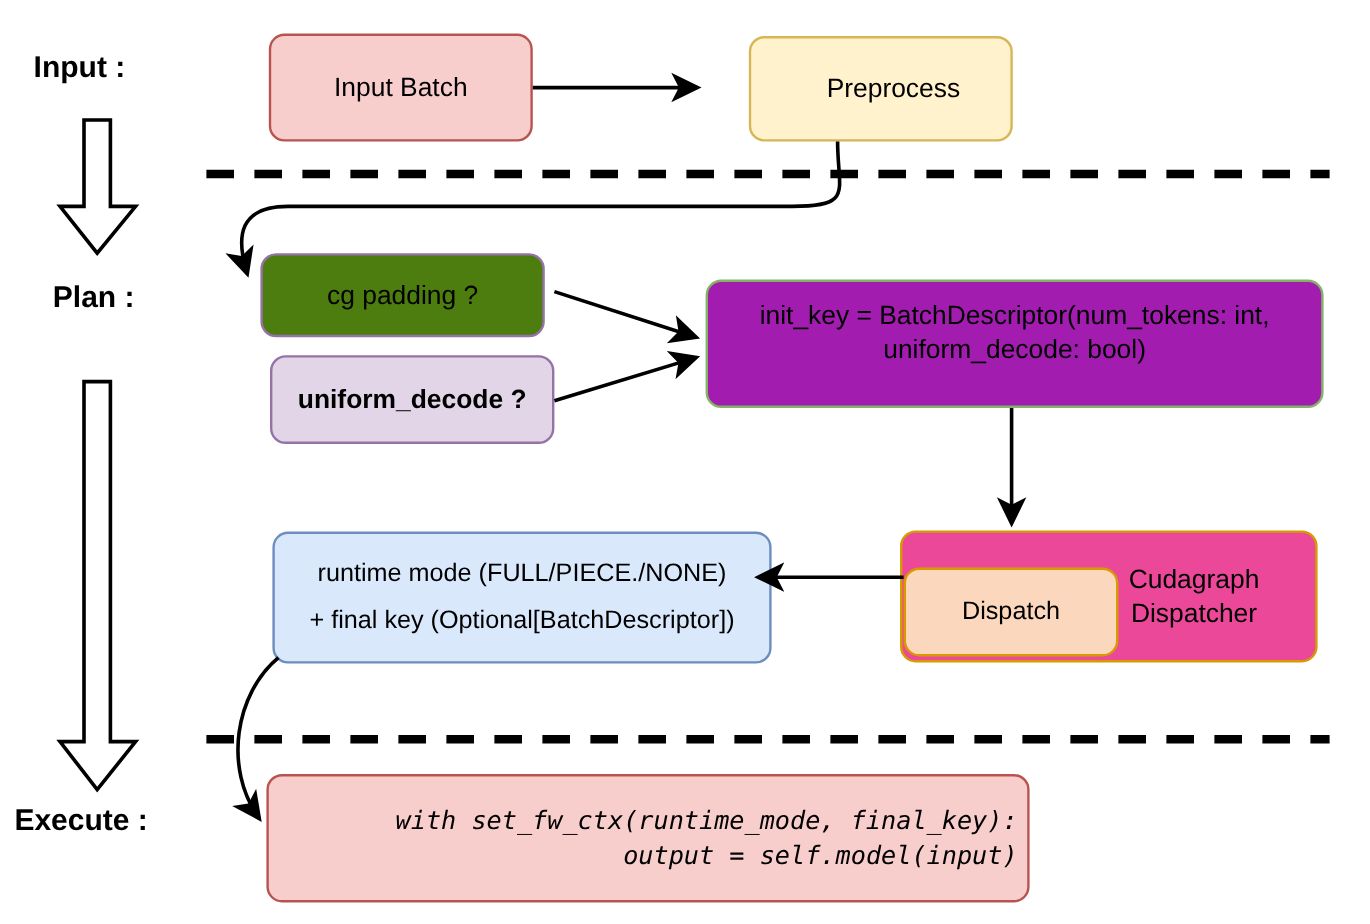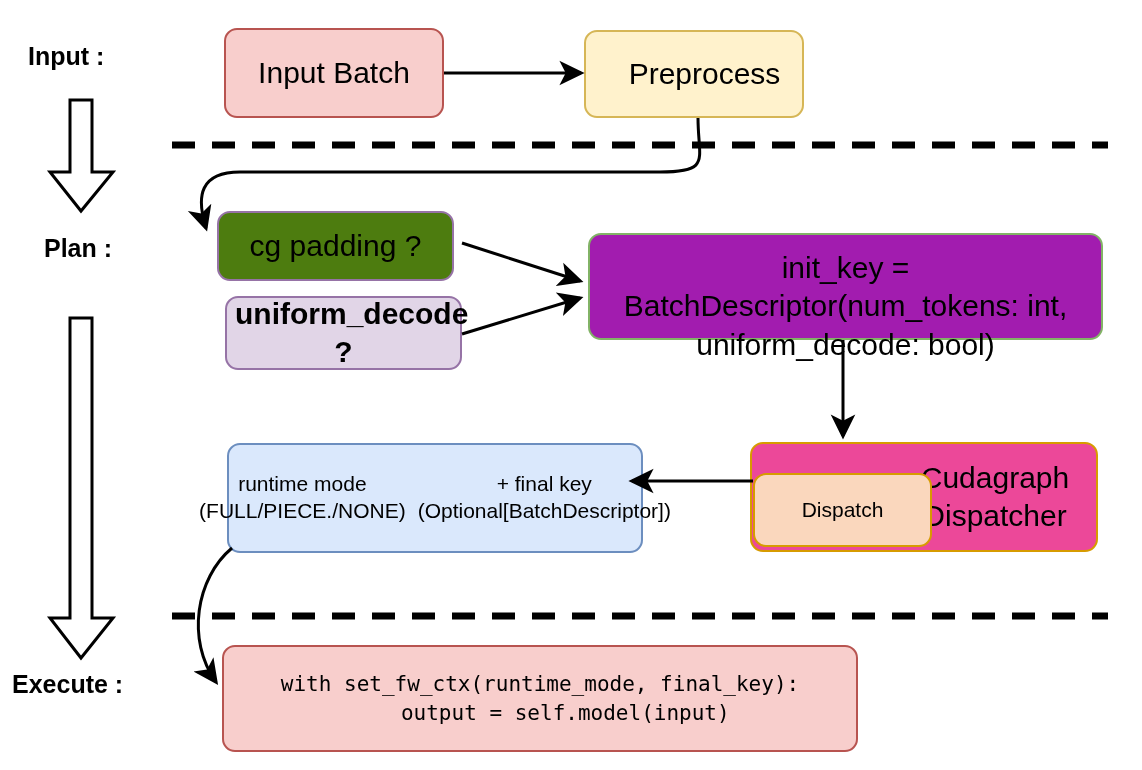--- a/index.html
+++ b/index.html
@@ -29,33 +29,34 @@
     position: absolute;
     box-sizing: border-box;
     border-radius: 13px;
     border-style: solid;
     border-width: 2px;
     display: flex;
     align-items: center;
     justify-content: center;
     text-align: center;
     font-family: "Liberation Sans", sans-serif;
-    font-size: 30px;
+    font-size: 22px;
     color: #000000;
     line-height: 1.28;
     padding: 2px 8px;
   }
   .node.code {
     font-family: "DejaVu Sans Mono", "Liberation Mono", monospace;
     font-size: 21px;
     justify-content: flex-start;
-    text-align: center;
+    text-align: right;
     white-space: pre;
     line-height: 1.35;
     padding-left: 8px;
+    font-style: italic;
   }
   .node-text { display: block; width: 100%; }
   svg.overlay {
     position: absolute;
     left: 0;
     top: 0;
     width: 1142px;
     height: 770px;
     pointer-events: none;
   }
@@ -82,21 +83,21 @@
   <div class="stage-label" style="left:28px; top:44px;">Input :</div>
 
   <div class="stage-label" style="left:44px; top:236px;">Plan :</div>
 
   <div class="stage-label" style="left:12px; top:672px;">Execute :</div>
 
   <div class="node" style="left:224px; top:28px; width:220px; height:90px; background:#f8cecc; border-color:#b85450;">
     <span class="node-text">Input Batch</span>
   </div>
 
-  <div class="node" style="left:584px; top:30px; width:220px; height:88px; background:#fff2cc; border-color:#d6b656;padding-left:29px;">
+  <div class="node" style="left:624px; top:30px; width:220px; height:88px; background:#fff2cc; border-color:#d6b656;padding-left:29px;">
     <span class="node-text">Preprocess</span>
   </div>
 
   <div class="node" style="left:217px; top:211px; width:237px; height:70px; background:#4d7c0f; border-color:#9673a6;">
     <span class="node-text">cg padding ?</span>
   </div>
 
   <div class="node" style="left:225px; top:296px; width:237px; height:74px; background:#e1d5e7; border-color:#9673a6;font-weight:bold;">
     <span class="node-text">uniform_decode ?</span>
   </div>
@@ -108,21 +109,21 @@
 
   <div class="node" style="left:750px; top:442px; width:348px; height:110px; background:#ec4899; border-color:#d79b00; flex-direction:column; justify-content:center; padding-left:150px;">
     <span class="node-text">Cudagraph</span>
     <span class="node-text">Dispatcher</span>
   </div>
 
   <div class="node" style="left:753px; top:443px; width:179px; height:74px; background:#fad7bd; border-color:#d79b00; font-size:21px;margin-top:30px;">
     <span class="node-text">Dispatch</span>
   </div>
 
-  <div class="node" style="left:227px; top:443px; width:416px; height:110px; background:#dae8fc; border-color:#6c8ebf; flex-direction:row; justify-content:center; font-size:21px;gap:12px;">
+  <div class="node" style="left:227px; top:443px; width:416px; height:110px; background:#dae8fc; border-color:#6c8ebf; flex-direction:column; justify-content:center; font-size:21px;gap:12px;">
     <span class="node-text">runtime mode (FULL/PIECE./NONE)</span>
     <span class="node-text">+ final key (Optional[BatchDescriptor])</span>
   </div>
 
   <div class="node code" style="left:222px; top:645px; width:636px; height:107px; background:#f8cecc; border-color:#b85450; flex-direction:column; justify-content:center; align-items:flex-start;">
     <span class="node-text">with set_fw_ctx(runtime_mode, final_key):</span>
     <span class="node-text">    output = self.model(input)</span>
   </div>
 
   <svg class="overlay" viewBox="0 0 1142 770">

